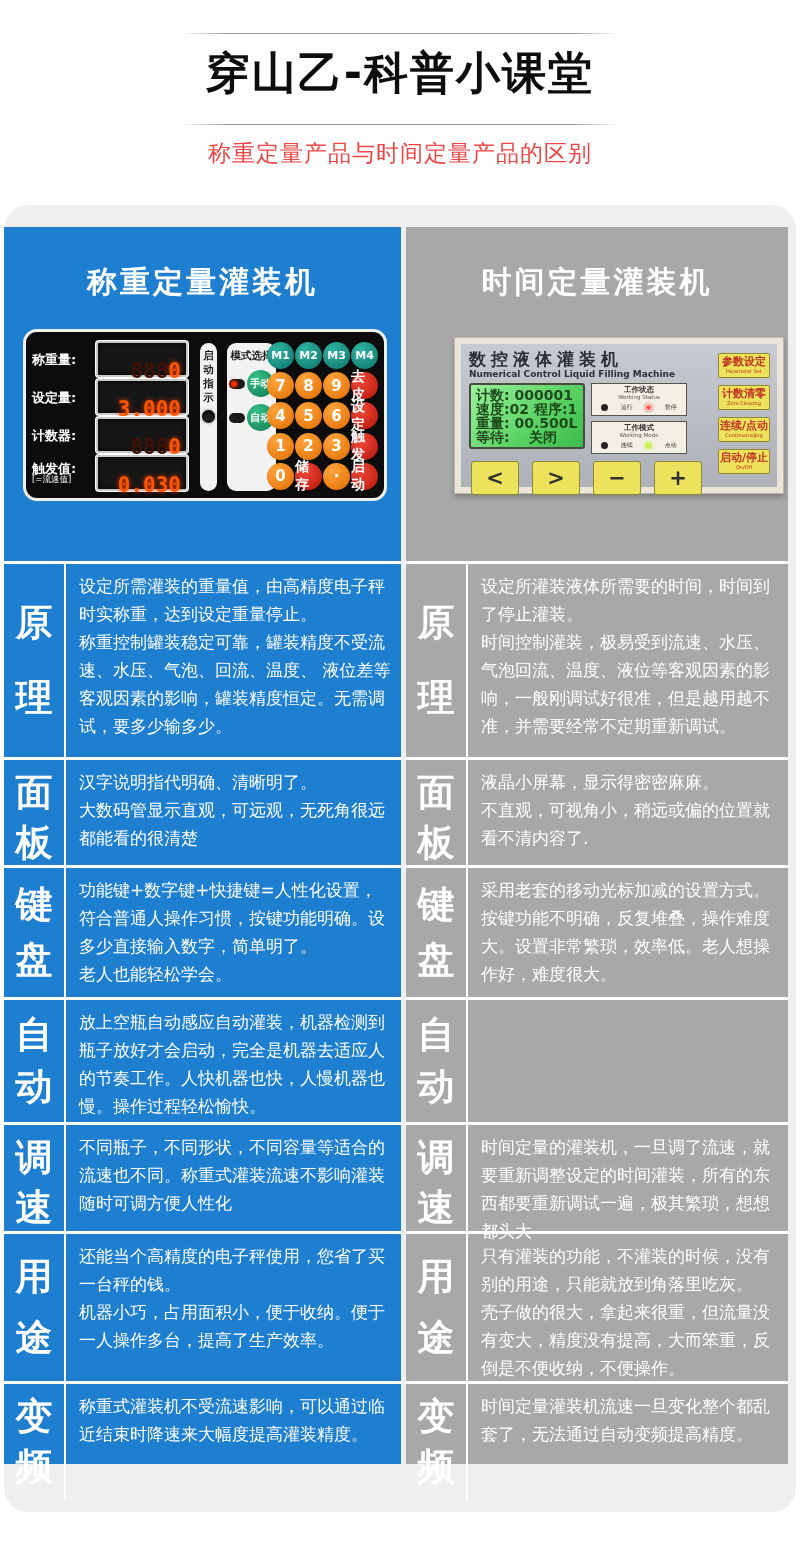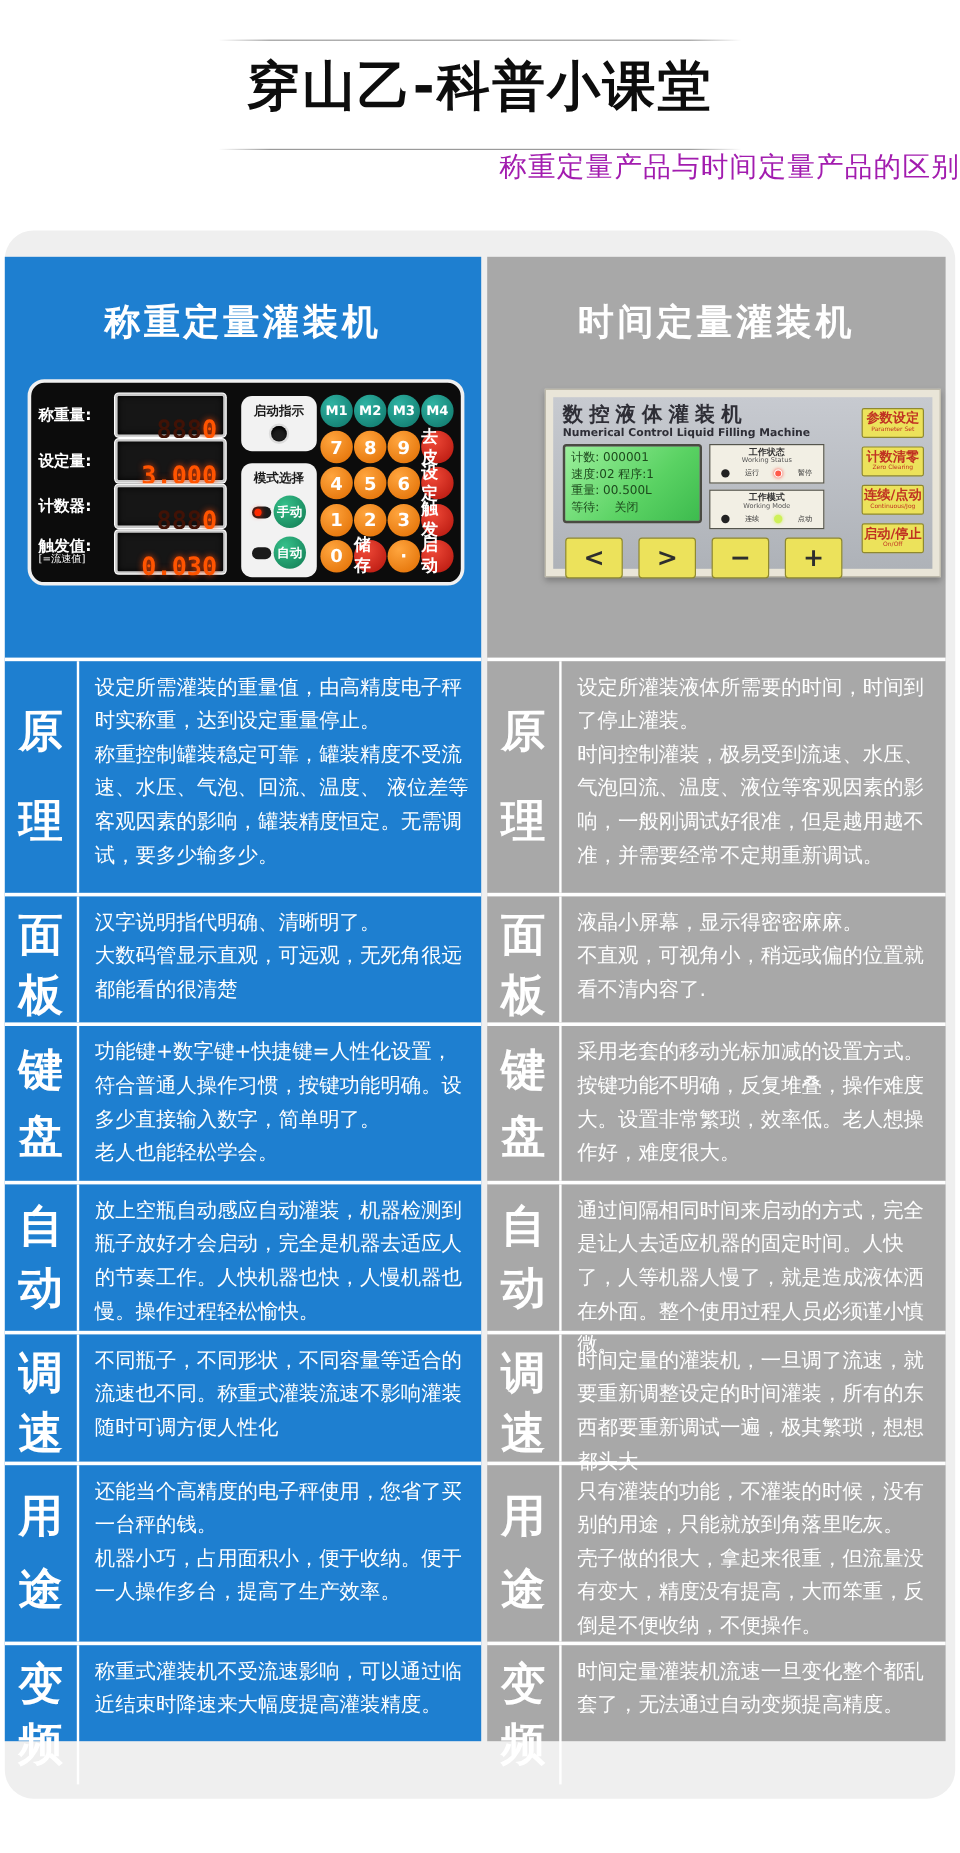--- a/index.html
+++ b/index.html
@@ -7,21 +7,21 @@
   body { width:800px; font-family:"DejaVu Sans","Liberation Sans",sans-serif; }
   .page { width:800px; height:1544px; position:relative; overflow:hidden; background:#fff; }
 
   
   .hr { width:436px; margin:0 auto; height:1px;
         background:linear-gradient(90deg, rgba(0,0,0,0), #9a9a9a 10%, #9a9a9a 90%, rgba(0,0,0,0)); }
   .hr1 { margin-top:33px; }
   .title { margin-top:12px; text-align:center; font-size:44px; font-weight:bold; color:#0d0d0d;
            letter-spacing:2px; line-height:54px; }
   .hr2 { margin-top:24px; }
-  .subtitle { text-align:right; font-size:23px; color:#a21caf; line-height:30px; letter-spacing:1px; }
+  .subtitle { margin-top:13px; text-align:center; font-size:23px; color:#ef4444; line-height:30px; letter-spacing:1px; }
 
   
   .card { margin:37px 4px 0; height:1307px; background:#efefef; border-radius:24px; padding-top:22px; }
   .cols { display:flex; gap:5px; padding-right:9px; }
   .col { height:1237px; }
   .col-left { width:399px; background:#1e7fd0; }
   .col-right { flex:1; background:#a8a8a8; }
   .col-header { margin-top:36px; height:38px; line-height:38px; text-align:center; color:#fff;
                 font-size:30px; font-weight:bold; letter-spacing:3px; }
   .top-section { height:298px; }
@@ -38,21 +38,21 @@
                   border:3px solid #f0f0f0; border-radius:14px; display:flex; padding:9px 6px 7px 6px; gap:3px; }
   .ml-col-displays { width:168px; display:flex; flex-direction:column; justify-content:space-between; }
   .ml-row { display:flex; align-items:center; height:36px; }
   .ml-label { width:64px; color:#fff; font-size:13px; font-weight:bold; text-align:left; padding-right:3px; line-height:13px; }
   .ml-label .sub { font-size:8.5px; font-weight:normal; display:block; line-height:9px; }
   .seg { width:92px; height:34px; background:#161616; border:2px solid #c9c9c9; border-radius:3px;
          box-shadow:inset 0 0 5px #000, 0 0 0 1px #fff; display:flex; align-items:flex-start; justify-content:flex-end;
          padding:16px 5px; font-family:"DejaVu Sans Mono","Liberation Mono",monospace; font-weight:bold; font-size:21px; }
   .seg .ghost { color:#401206; }
   .seg .lit { color:#ff5400; text-shadow:0 0 5px rgba(255,70,0,.9); }
-  .ml-col-mid { width:64px; display:flex; flex-direction:column; gap:10px; padding-top:2px; }
+  .ml-col-mid { width:64px; display:flex; flex-direction:row; gap:10px; padding-top:2px; }
   .mid-box { background:#f2f2f2; border-radius:9px; text-align:center; padding:6px 2px 7px; }
   .mid-box .mtitle { font-size:10.5px; font-weight:bold; color:#1b1b1b; }
   .led-dark { width:13px; height:13px; border-radius:50%; background:#1d1d1d; margin:5px auto 1px;
               box-shadow:inset 0 2px 3px #000, 0 0 0 2px #dcdcdc; }
   .mode-row { display:flex; align-items:center; justify-content:center; gap:2px; margin-top:7px; }
   .pill { width:16px; height:10px; border-radius:5px; background:#1a1a1a; position:relative; flex:none; }
   .pill.on::after { content:""; position:absolute; left:2px; top:2px; width:6px; height:6px; border-radius:50%;
                     background:#ff2a00; box-shadow:0 0 4px #ff2a00; }
   .btn-green { width:27px; height:27px; border-radius:50%; flex:none;
                background:radial-gradient(circle at 35% 30%, #35c08a, #117a52);
@@ -68,21 +68,21 @@
   .machine-right { margin:36px 4px 0 48px; width:330px; height:157px; background:#e9e5d8;
                    border:1px solid #bcb8aa; box-shadow:0 3px 5px rgba(0,0,0,.25); padding:6px; }
   .mr-inner { width:100%; height:100%; background:linear-gradient(180deg,#c7cad0,#aeb2b8);
               padding:5px 8px; position:relative; }
   .mr-title-cn { font-family:"DejaVu Serif","Liberation Serif",serif; font-size:17px; font-weight:bold;
                  color:#2e2e36; letter-spacing:5px; line-height:20px; }
   .mr-title-en { font-size:9px; font-weight:bold; color:#2e2e36; line-height:10px; }
   .mr-main { display:flex; margin-top:4px; gap:6px; }
   .lcd { width:116px; height:66px; border:2px solid #4a4a42; border-radius:3px; padding:3px 5px;
          background:linear-gradient(135deg,#9cf09c 0%, #5ad263 60%, #3dbb4e 100%); }
-  .lcd div { font-size:10px; line-height:14px; color:#1d4a1d; font-weight:normal; white-space:pre; }
+  .lcd div { font-size:14px; line-height:14px; color:#1d4a1d; font-weight:bold; white-space:pre; }
   .statuscol { width:96px; display:flex; flex-direction:column; gap:5px; }
   .sbox { background:#f2efe4; border:1px solid #55554d; padding:2px 3px 3px; text-align:center; }
   .sbox .st  { font-size:7.5px; font-weight:bold; color:#333; line-height:8px; }
   .sbox .sen { font-size:5.5px; color:#555; line-height:6px; }
   .sbox .leds { display:flex; justify-content:space-around; margin-top:3px; align-items:center; }
   .ldot { width:7px; height:7px; border-radius:50%; flex:none; }
   .ldot.dark { background:#222; }
   .ldot.red  { background:#ff5a4a; box-shadow:0 0 3px #ff3a2a; border:1px solid #fff; }
   .ldot.green{ background:#cff05a; box-shadow:0 0 3px #cff05a; }
   .llabel { font-size:6px; color:#333; }
@@ -337,21 +337,20 @@
               <span>盘</span>
             </div>
           <div class="rtext">采用老套的移动光标加减的设置方式。
 按键功能不明确，反复堆叠，操作难度大。设置非常繁琐，效率低。老人想操作好，难度很大。</div>
         </div>
         <div class="trow h4">
           <div class="rlabel">
               <span>自</span>
               <span>动</span>
             </div>
-          <div class="rtext">通过间隔相同时间来启动的方式，完全是让人去适应机器的固定时间。人快了，人等机器人慢了，就是造成液体洒在外面。整个使用过程人员必须谨小慎微。</div>
         </div>
         <div class="trow h5">
           <div class="rlabel">
               <span>调</span>
               <span>速</span>
             </div>
           <div class="rtext">时间定量的灌装机，一旦调了流速，就要重新调整设定的时间灌装，所有的东西都要重新调试一遍，极其繁琐，想想都头大</div>
         </div>
         <div class="trow h6">
           <div class="rlabel">

